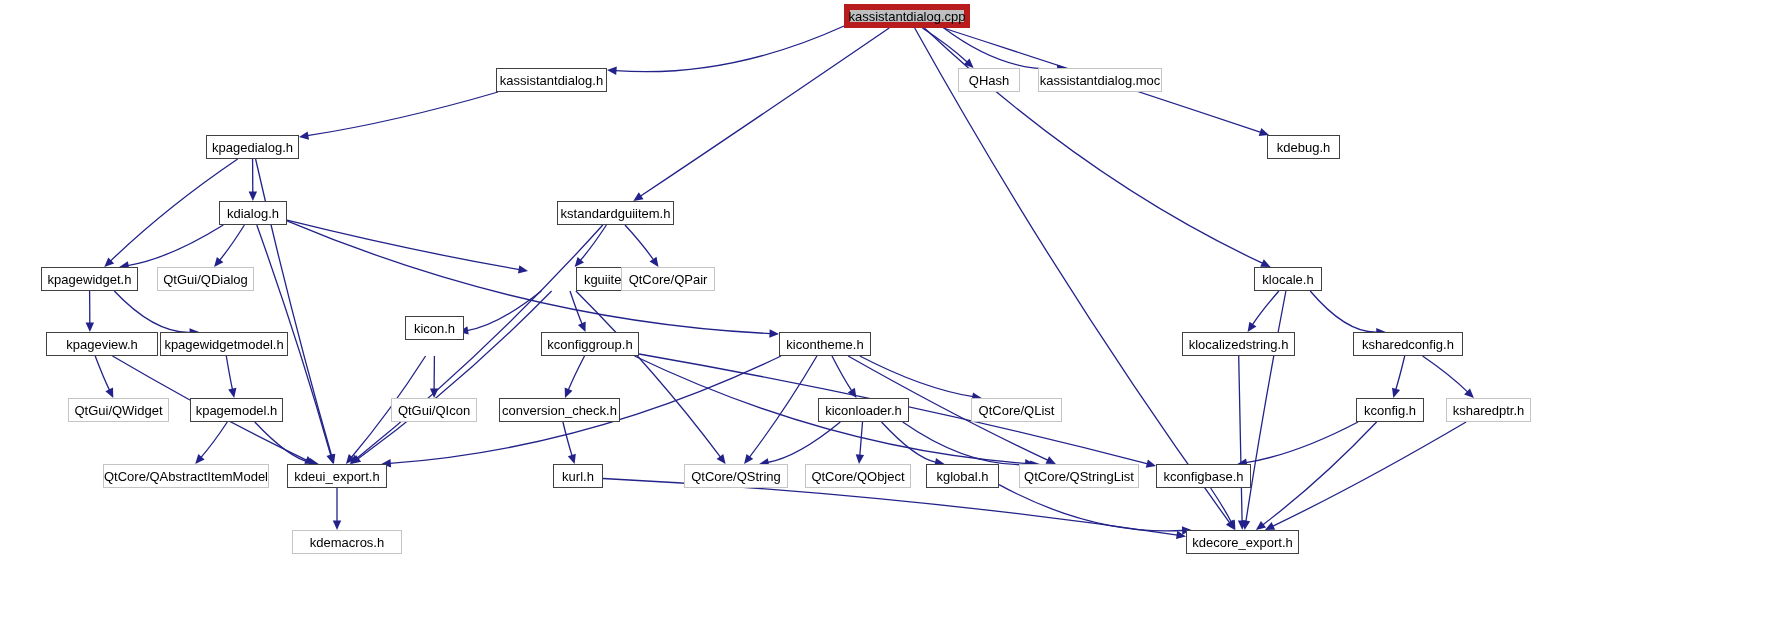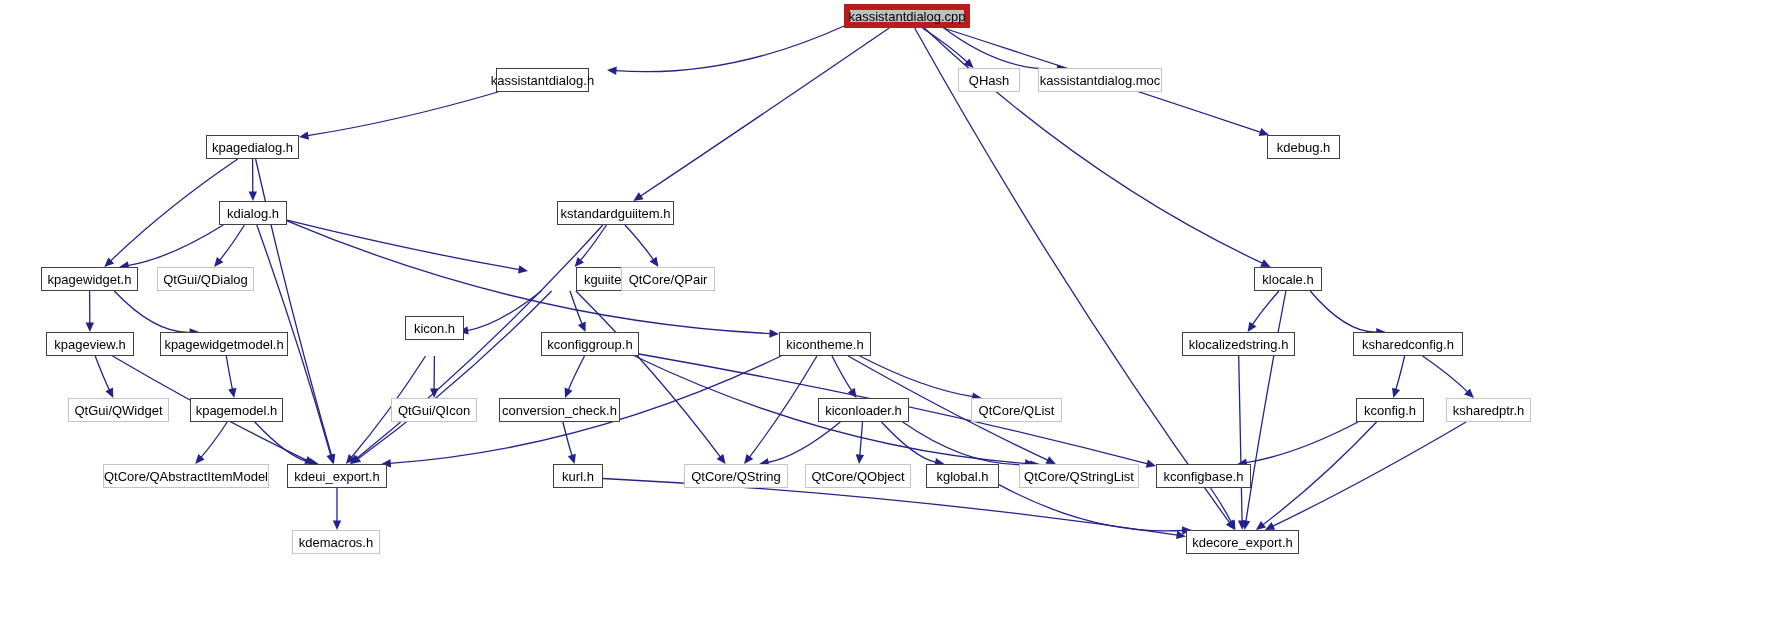--- a/index.html
+++ b/index.html
@@ -146,33 +146,33 @@
       <path d="M337.0,488.0 Q337.0,509.0 337.0,521.5" fill="none" stroke="#22228a" stroke-width="1.3"></path>
       <polygon points="337.0,530.0 332.8,520.5 341.2,520.5" fill="#22228a"></polygon>
       <path d="M603.0,478.5 Q897.7,493.5 1177.6,535.1" fill="none" stroke="#22228a" stroke-width="1.3"></path>
       <polygon points="1186.0,536.4 1176.0,539.1 1177.2,530.8" fill="#22228a"></polygon>
       <path d="M999.0,484.6 Q1092.9,535.6 1183.1,530.5" fill="none" stroke="#22228a" stroke-width="1.3"></path>
       <polygon points="1191.6,530.0 1182.3,534.7 1181.9,526.3" fill="#22228a"></polygon>
       <path d="M1466.1,422.0 Q1360.3,484.2 1272.5,526.3" fill="none" stroke="#22228a" stroke-width="1.3"></path>
       <polygon points="1264.9,530.0 1271.6,522.1 1275.2,529.7" fill="#22228a"></polygon>
     </svg>
 <div class="node root" style="left: 844px; top: 4px; width: 126px;">kassistantdialog.cpp</div>
-    <div class="node strong" style="left: 496px; top: 68px; width: 93px;">kassistantdialog.h</div>
+    <div class="node strong" style="left: 496px; top: 68px; width: 111px;">kassistantdialog.h</div>
     <div class="node weak" style="left: 958px; top: 68px; width: 62px;">QHash</div>
     <div class="node weak" style="left: 1038px; top: 68px; width: 124px;">kassistantdialog.moc</div>
     <div class="node strong" style="left: 206px; top: 135px; width: 93px;">kpagedialog.h</div>
     <div class="node strong" style="left: 1267px; top: 135px; width: 73px;">kdebug.h</div>
     <div class="node strong" style="left: 219px; top: 201px; width: 68px;">kdialog.h</div>
     <div class="node strong" style="left: 557px; top: 201px; width: 117px;">kstandardguiitem.h</div>
     <div class="node strong" style="left: 41px; top: 267px; width: 97px;">kpagewidget.h</div>
     <div class="node weak" style="left: 157px; top: 267px; width: 97px;">QtGui/QDialog</div>
     <div class="node strong" style="left: 528px; top: 267px; width: 75px; margin-left: 48px;">kguiitem.h</div>
     <div class="node weak" style="left: 621px; top: 267px; width: 94px;">QtCore/QPair</div>
     <div class="node strong" style="left: 1254px; top: 267px; width: 68px;">klocale.h</div>
-    <div class="node strong" style="left: 46px; top: 332px; width: 88px;">kpageview.h</div>
+    <div class="node strong" style="left: 46px; top: 332px; width: 112px;">kpageview.h</div>
     <div class="node strong" style="left: 160px; top: 332px; width: 128px;">kpagewidgetmodel.h</div>
     <div class="node strong" style="left: 405px; top: 316px; width: 59px;">kicon.h</div>
     <div class="node strong" style="left: 541px; top: 332px; width: 98px;">kconfiggroup.h</div>
     <div class="node strong" style="left: 779px; top: 332px; width: 92px;">kicontheme.h</div>
     <div class="node strong" style="left: 1182px; top: 332px; width: 113px;">klocalizedstring.h</div>
     <div class="node strong" style="left: 1353px; top: 332px; width: 110px;">ksharedconfig.h</div>
     <div class="node weak" style="left: 68px; top: 398px; width: 101px;">QtGui/QWidget</div>
     <div class="node strong" style="left: 190px; top: 398px; width: 93px;">kpagemodel.h</div>
     <div class="node weak" style="left: 391px; top: 398px; width: 86px;">QtGui/QIcon</div>
     <div class="node strong" style="left: 499px; top: 398px; width: 121px;">conversion_check.h</div>
@@ -181,15 +181,15 @@
     <div class="node strong" style="left: 1356px; top: 398px; width: 68px;">kconfig.h</div>
     <div class="node weak" style="left: 1446px; top: 398px; width: 85px;">ksharedptr.h</div>
     <div class="node weak" style="left: 103px; top: 464px; width: 166px;">QtCore/QAbstractItemModel</div>
     <div class="node strong" style="left: 287px; top: 464px; width: 100px;">kdeui_export.h</div>
     <div class="node strong" style="left: 553px; top: 464px; width: 50px;">kurl.h</div>
     <div class="node weak" style="left: 684px; top: 464px; width: 104px;">QtCore/QString</div>
     <div class="node weak" style="left: 805px; top: 464px; width: 106px;">QtCore/QObject</div>
     <div class="node strong" style="left: 926px; top: 464px; width: 73px;">kglobal.h</div>
     <div class="node weak" style="left: 1019px; top: 464px; width: 120px;">QtCore/QStringList</div>
     <div class="node strong" style="left: 1156px; top: 464px; width: 95px;">kconfigbase.h</div>
-    <div class="node weak" style="left: 292px; top: 530px; width: 88px;">kdemacros.h</div>
+    <div class="node weak" style="left: 292px; top: 530px; width: 110px;">kdemacros.h</div>
     <div class="node strong" style="left: 1186px; top: 530px; width: 113px;">kdecore_export.h</div>
   </div>
 
 </body></html>

